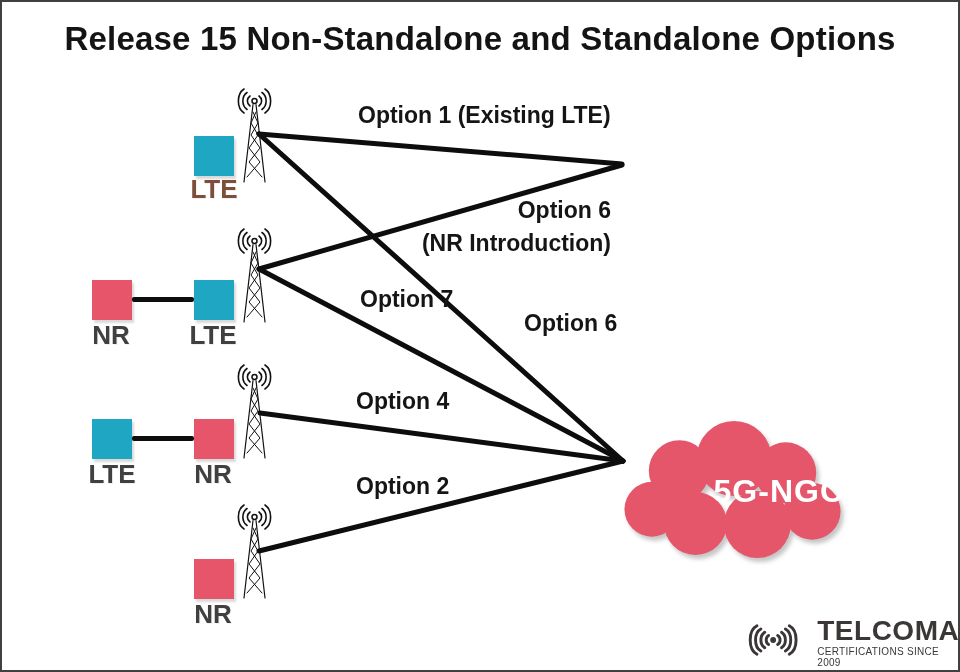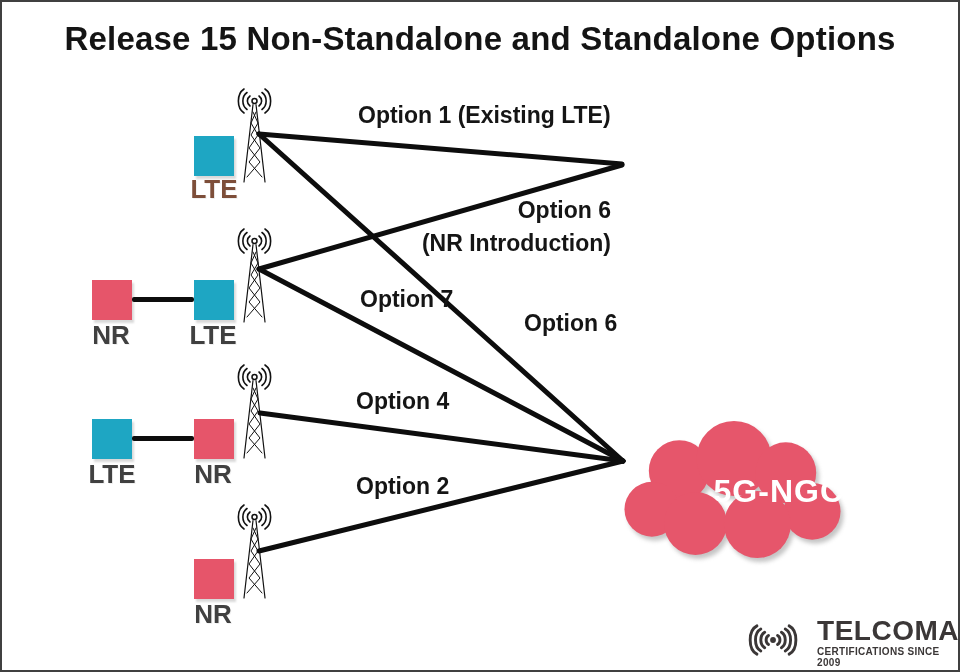--- a/index.html
+++ b/index.html
@@ -26,21 +26,21 @@
   .cloud-wrap svg{position:absolute;left:0;top:0;width:100%;height:100%;
                   filter:drop-shadow(3px 4px 2px rgba(110,110,110,.4));}
   .cloud-label{position:relative;color:#ffffff;font-size:32px;font-weight:700;letter-spacing:1px;}
 
   .tower svg{width:100%;height:100%;}
 
   .logo{left:744px;top:614px;display:flex;align-items:flex-start;gap:17px;}
   .logo-icon{width:56px;height:40px;margin-top:4px;}
   .logo-text{display:flex;flex-direction:column;}
   .logo-brand{font-size:28px;font-weight:800;color:#3b3737;letter-spacing:.5px;line-height:30px;}
-  .logo-tagline{font-size:10px;font-weight:700;color:#3b3737;letter-spacing:.3px;}
+  .logo-tagline{font-size:10px;font-weight:400;color:#3b3737;letter-spacing:.3px;}
 </style>
 </head>
 <body>
 
 <div id="canvas">
 
   <div class="abs title">Release 15 Non-Standalone and Standalone Options</div>
 
   <svg class="abs" style="left:0;top:0;width:960px;height:672px;pointer-events:none;" viewBox="0 0 960 672">
     <g stroke="#0d0d0d" stroke-width="5" stroke-linecap="round">

